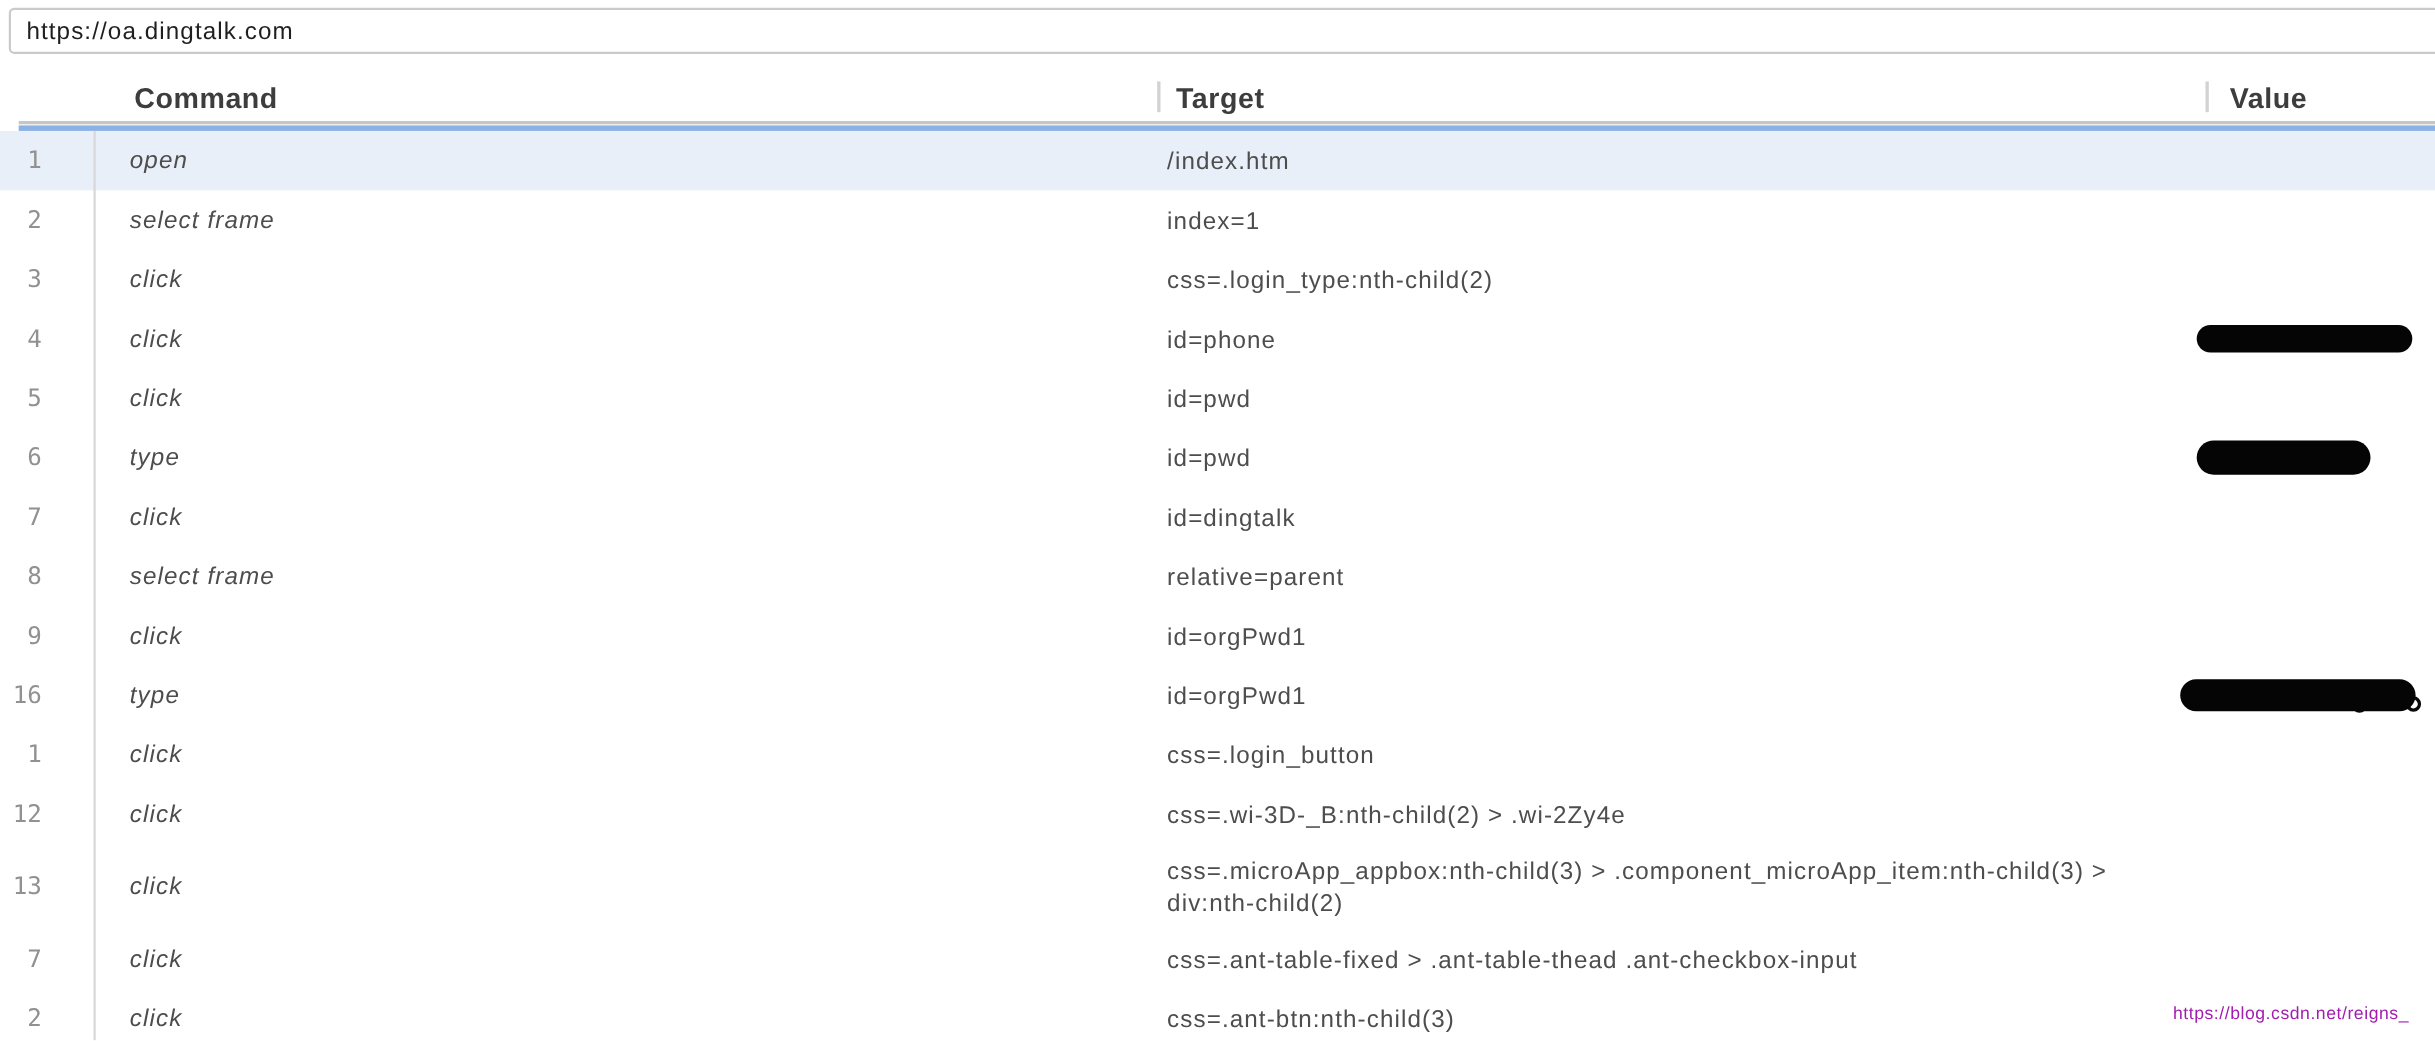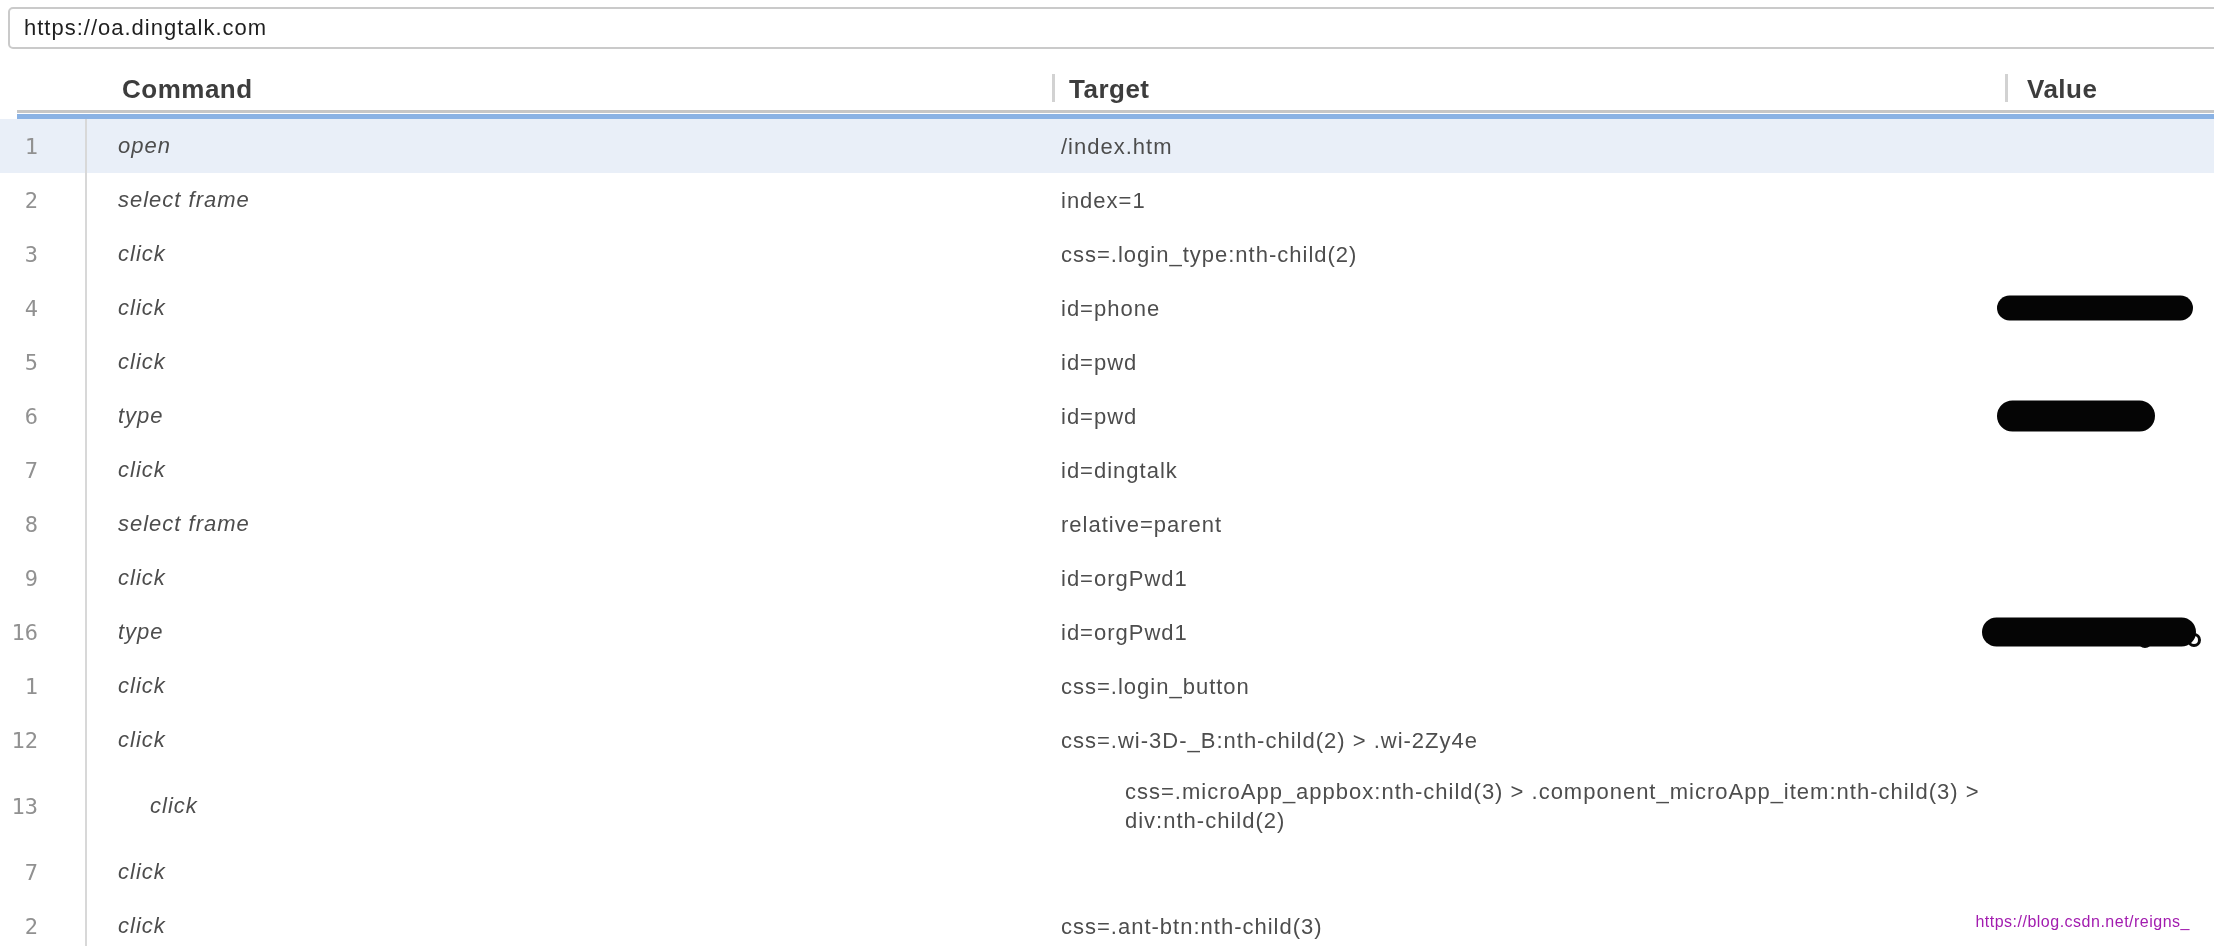--- a/index.html
+++ b/index.html
@@ -53,21 +53,21 @@
   .rows {
     position: absolute; top: 119px; left: 0; width: 2214px; height: 827px;
     overflow: hidden;
   }
   .rows::before {
     content: ""; position: absolute; left: 85px; top: 0; bottom: 0;
     width: 2px; background: #d8d8d8; z-index: 5;
   }
   .row { display: flex; align-items: center; height: 54px; width: 2214px; position: relative; }
   .row.selected { background: var(--sel-bg); }
-  .row.row-13 { height: 78px; gap: 32px; }
+  .row.row-13 { height: 78px; }
 
   .num {
     width: 85px; flex: 0 0 85px; padding-right: 47px;
     text-align: right;
     font-family: "DejaVu Sans Mono", monospace;
     font-size: 22px; color: #919191;
   }
   .cell { font-size: 22px; letter-spacing: 1px; color: var(--ink); }
   .cmd {
     flex: 0 0 963px; width: 963px; padding-left: 20px;
@@ -201,20 +201,21 @@
       </div>
       <div class="row row-13">
         <div class="num">13</div>
         <div class="cell cmd">click</div>
         <div class="cell tgt">css=.microApp_appbox:nth-child(3) &gt; .component_microApp_item:nth-child(3) &gt; div:nth-child(2)</div>
         <div class="cell val"></div>
       </div>
       <div class="row row-14">
         <div class="num">7</div>
         <div class="cell cmd">click</div>
+        <div class="cell tgt">css=.ant-table-fixed &gt; .ant-table-thead .ant-checkbox-input</div>
         <div class="cell val"></div>
       </div>
       <div class="row row-15">
         <div class="num">2</div>
         <div class="cell cmd">click</div>
         <div class="cell tgt">css=.ant-btn:nth-child(3)</div>
         <div class="cell val"></div>
       </div>
     </div>
 

